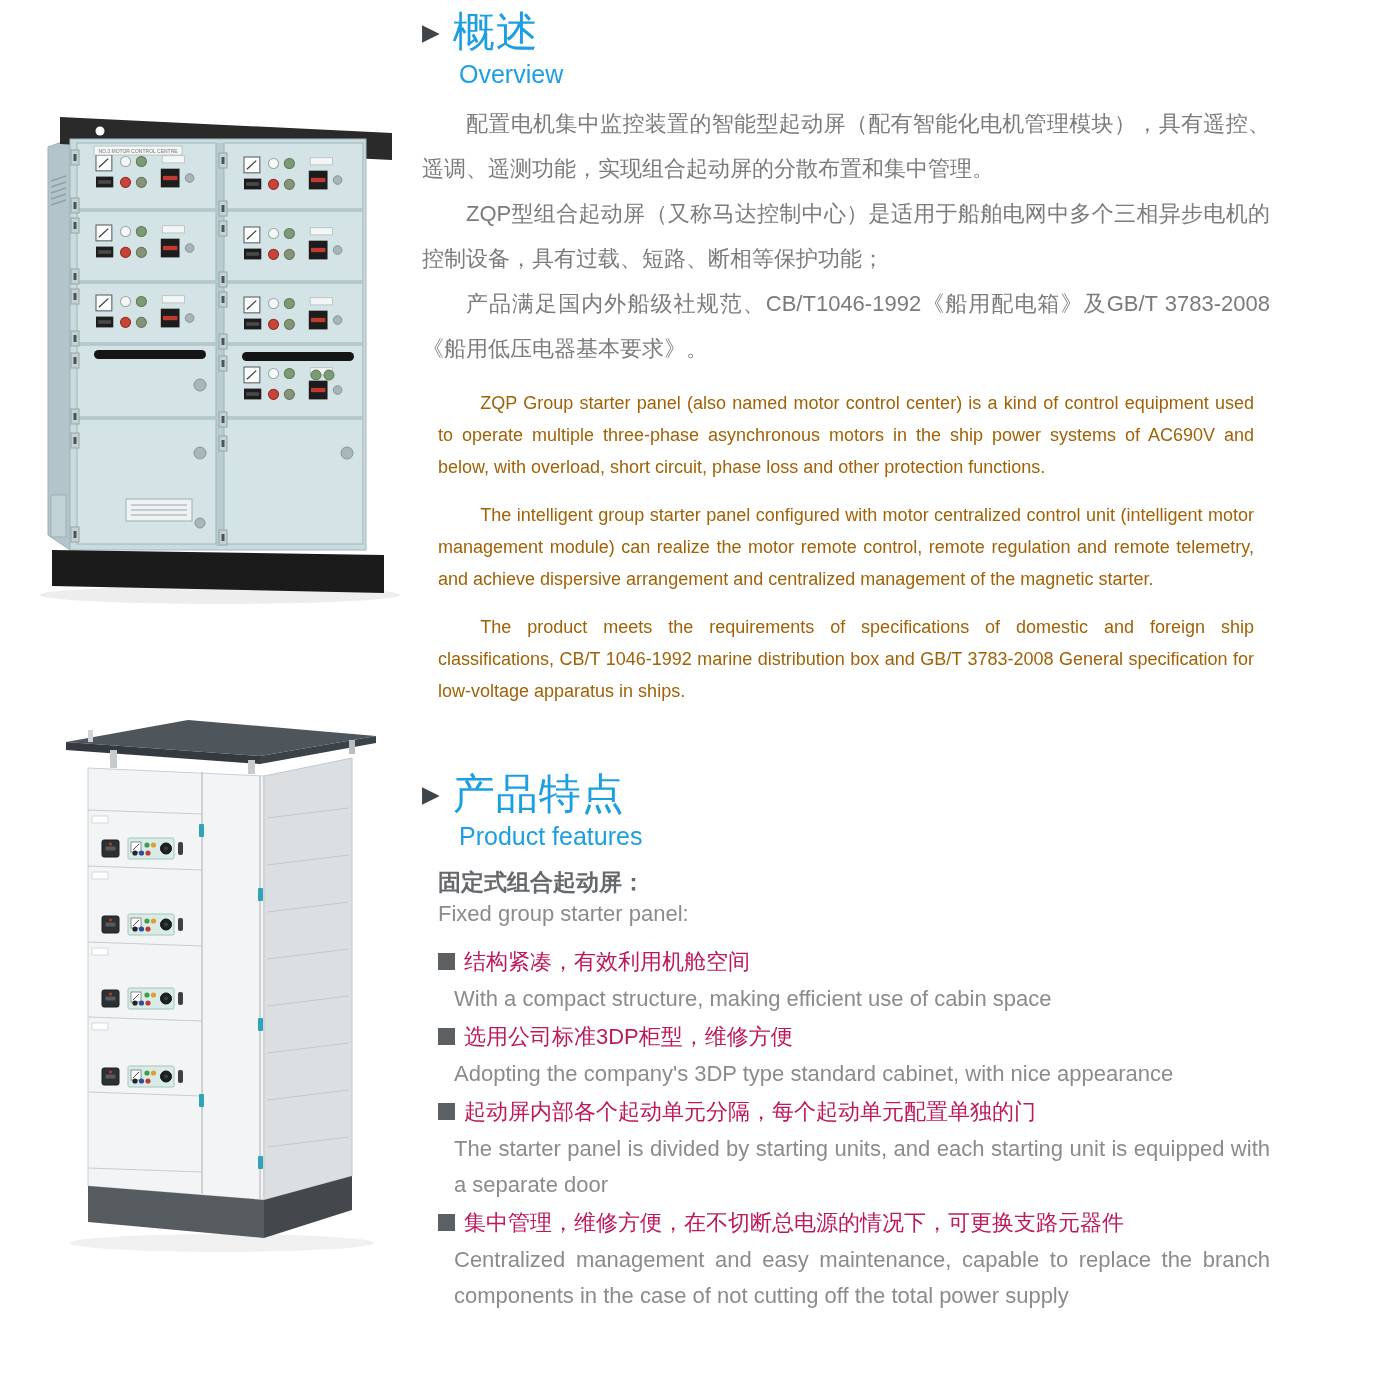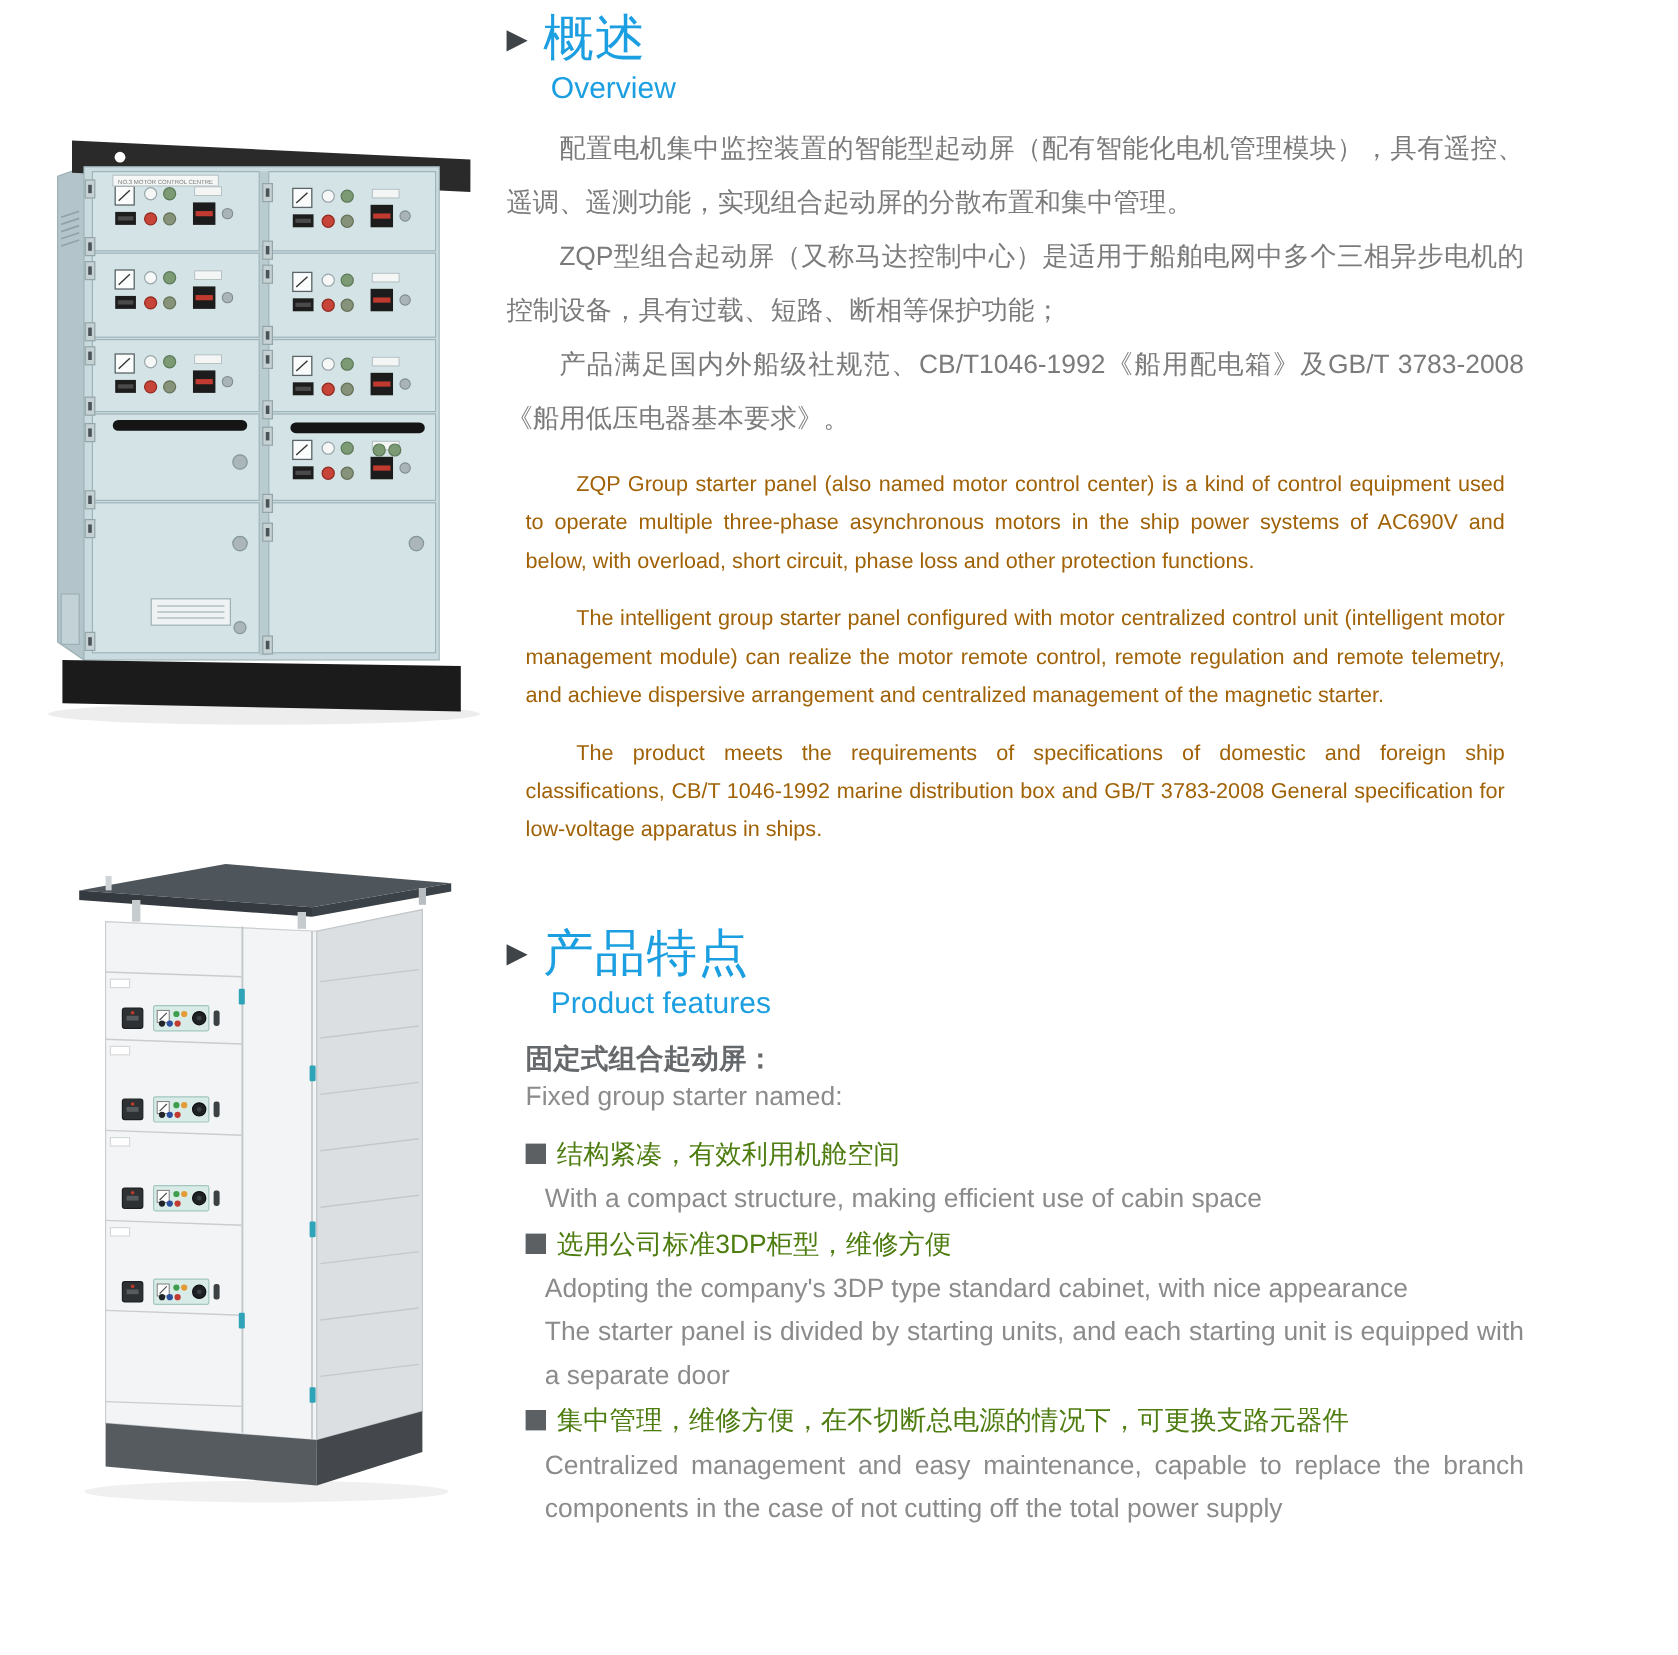--- a/index.html
+++ b/index.html
@@ -21,21 +21,21 @@
   .h-en{font-size:25px;color:#1c9fe0;line-height:30px;margin:3px 0 0 37px;}
 
   .paras{margin-top:12px;}
   .p-zh{font-size:22px;line-height:45px;color:#7b7b7b;text-align:justify;text-indent:2em;margin:0;}
   .p-en{font-size:18px;line-height:32px;color:#a16207;text-align:justify;text-indent:2.35em;margin:16px;}
 
   .sub-zh{font-size:23px;font-weight:bold;color:#66696c;margin:16px 0 0 16px;line-height:31px;}
   .sub-en{font-size:22px;color:#8b8b8b;margin:1px 0 0 16px;line-height:30px;}
 
   .f-list{margin:13px 0 0 16px;}
-  .f-zh{font-size:22px;color:#4d7c0f;line-height:39px;display:flex;align-items:center;}
+  .f-zh{font-size:22px;color:#be185d;line-height:39px;display:flex;align-items:center;}
   .sq{width:17px;height:17px;background:#5d6063;display:inline-block;margin-right:9px;flex:none;}
   .f-en{font-size:22px;color:#8b8b8b;line-height:36px;margin-left:16px;text-align:justify;}
 </style>
 </head>
 <body>
 
 <div class="page">
 
   <div class="img1">
     <svg viewBox="0 0 385 568" width="385" height="568">
@@ -246,38 +246,42 @@
   </section>
 
   <section class="col sec-features">
     <div class="h-row">
       <span class="h-marker">▶</span>
       <span class="h-zh">产品特点</span>
     </div>
     <div class="h-en">Product features</div>
 
     <div class="sub-zh">固定式组合起动屏：</div>
-    <div class="sub-en">Fixed group starter named:</div>
+    <div class="sub-en">Fixed group starter panel:</div>
 
     <div class="f-list">
       <div class="f-item">
         <div class="f-zh">
             <span class="sq"></span>
             <span>结构紧凑，有效利用机舱空间</span>
           </div>
         <div class="f-en">With a compact structure, making efficient use of cabin space</div>
       </div>
       <div class="f-item">
         <div class="f-zh">
             <span class="sq"></span>
             <span>选用公司标准3DP柜型，维修方便</span>
           </div>
         <div class="f-en">Adopting the company's 3DP type standard cabinet, with nice appearance</div>
       </div>
       <div class="f-item">
+        <div class="f-zh">
+            <span class="sq"></span>
+            <span>起动屏内部各个起动单元分隔，每个起动单元配置单独的门</span>
+          </div>
         <div class="f-en">The starter panel is divided by starting units, and each starting unit is equipped with a separate door</div>
       </div>
       <div class="f-item">
         <div class="f-zh">
             <span class="sq"></span>
             <span>集中管理，维修方便，在不切断总电源的情况下，可更换支路元器件</span>
           </div>
         <div class="f-en">Centralized management and easy maintenance, capable to replace the branch components in the case of not cutting off the total power supply</div>
       </div>
     </div>

